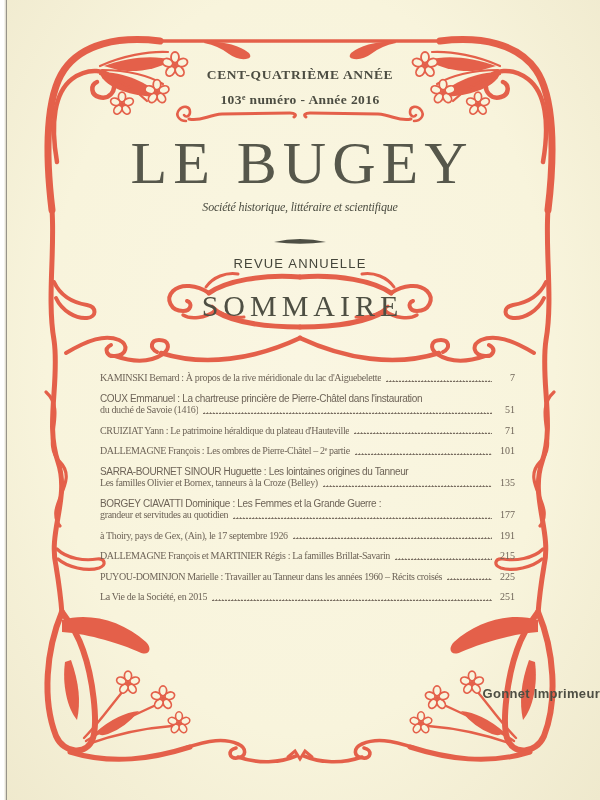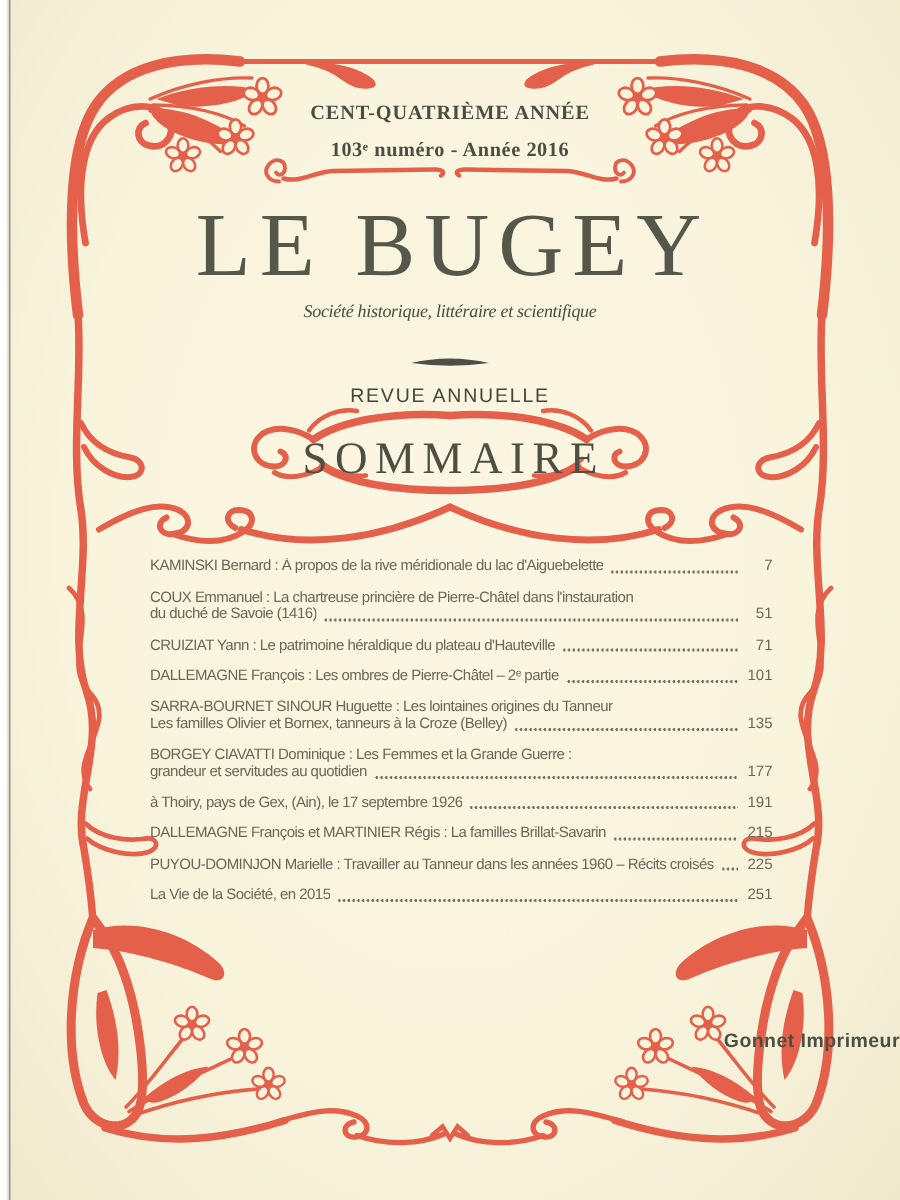--- a/index.html
+++ b/index.html
@@ -27,21 +27,21 @@
 
   .lens{position:absolute;left:272px;top:236px;z-index:3;}
   .revue{top:256px;font-size:13px;letter-spacing:1.2px;color:#45463b;font-weight:500;}
   .sommaire{top:289px;font-family:"Liberation Serif",serif;font-size:30px;
     letter-spacing:5px;padding-left:5px;color:#4e4f43;}
 
   .toc{position:absolute;left:100px;width:415px;top:372px;z-index:3;
     font-size:10px;line-height:11.5px;color:#6e6458;letter-spacing:-0.35px;}
   .toc-entry{margin-bottom:9px;}
   .toc-line{display:block;}
-  .toc-line.last{display:flex;align-items:baseline;}
+  .toc-line.last{display:flex;align-items:baseline;font-family:Liberation Serif, serif;}
   .toc-text{white-space:nowrap;flex:0 1 auto;overflow:hidden;}
   .leader{flex:1 1 8px;min-width:8px;margin:0 3px 1px 5px;height:4px;align-self:flex-end;
     background-image:radial-gradient(circle at 1.2px 2.4px,#786d60 0.85px,rgba(0,0,0,0) 1.05px);
     background-size:3.2px 4px;background-repeat:repeat-x;background-position:left bottom;}
   .toc-page{flex:0 0 auto;min-width:20px;text-align:right;letter-spacing:0;}
 
   .footer{top:686px;font-weight:bold;font-size:13px;line-height:16px;
     color:#4d4e43;letter-spacing:.3px;text-align:right;}
 </style>
 </head>

